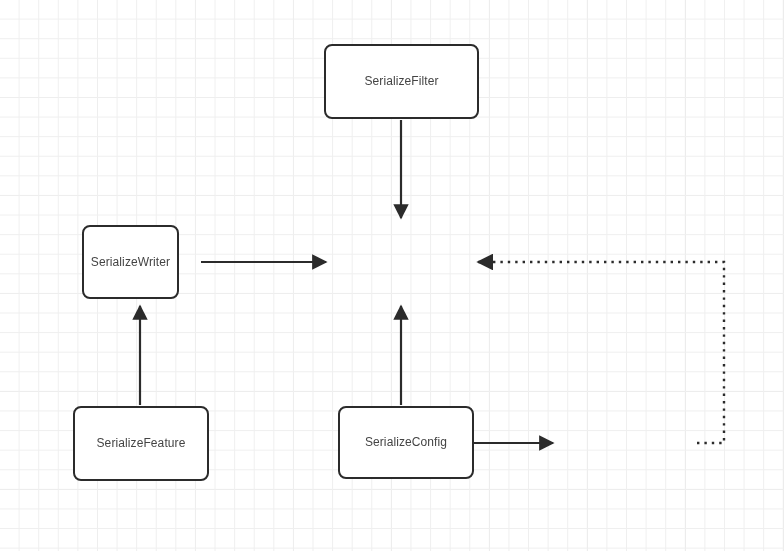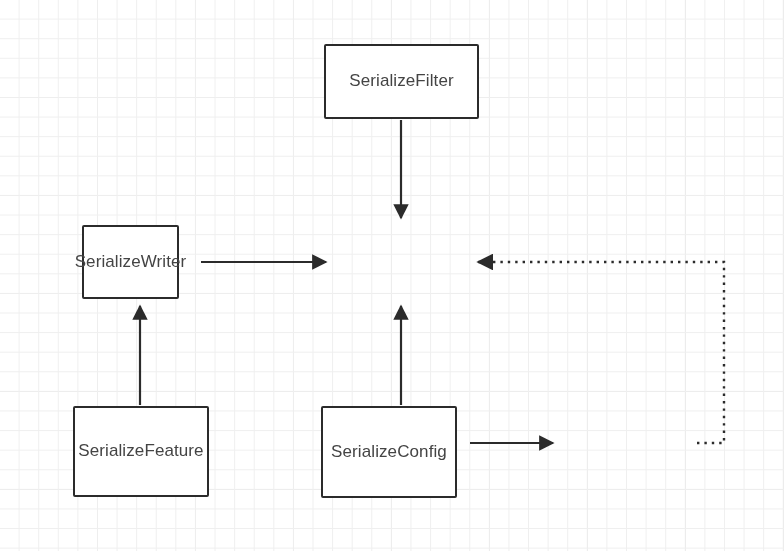--- a/index.html
+++ b/index.html
@@ -34,24 +34,24 @@
     height: 551px;
     pointer-events: none;
   }
   .node {
     position: absolute;
     box-sizing: border-box;
     display: flex;
     align-items: center;
     justify-content: center;
     border: 2px solid #2b2b2b;
-    border-radius: 2px;
+    border-radius: 8px;
     background: #ffffff;
     color: #444444;
-    font-size: 17px;
+    font-size: 12px;
     font-family: "Liberation Sans", sans-serif;
     letter-spacing: 0.1px;
     text-align: center;
     line-height: 1.2;
   }
   .node-label {
     display: block;
   }
 </style>
 </head>
@@ -84,22 +84,22 @@
 
   <div class="node" style="left:324px; top:44px; width:155px; height:75px; background:#ffffff;">
     <span class="node-label">SerializeFilter</span>
   </div>
 
   <div class="node" style="left:82px; top:225px; width:97px; height:74px; background:#ffffff;">
     <span class="node-label">SerializeWriter</span>
   </div>
 
 
-  <div class="node" style="left:73px; top:406px; width:136px; height:91px; background:#ffffff;">
+  <div class="node" style="left:73px; top:406px; width:136px; height:75px; background:#ffffff;">
     <span class="node-label">SerializeFeature</span>
   </div>
 
-  <div class="node" style="left:321px; top:406px; width:136px; height:92px; background:#ffffff;">
+  <div class="node" style="left:338px; top:406px; width:136px; height:73px; background:#ffffff;">
     <span class="node-label">SerializeConfig</span>
   </div>
 
 
 </div>
 
 </body></html>

